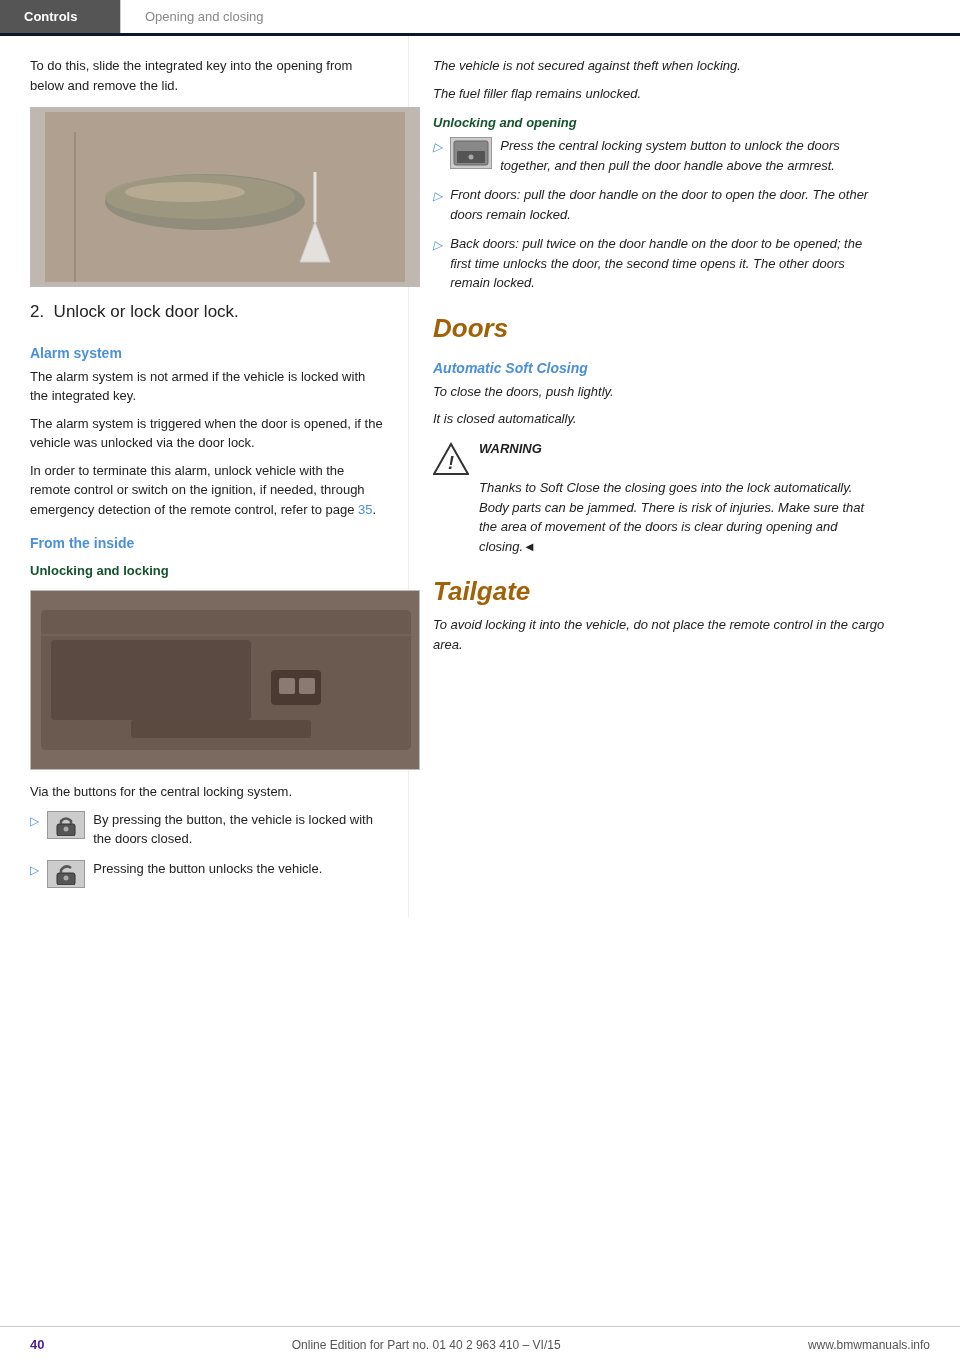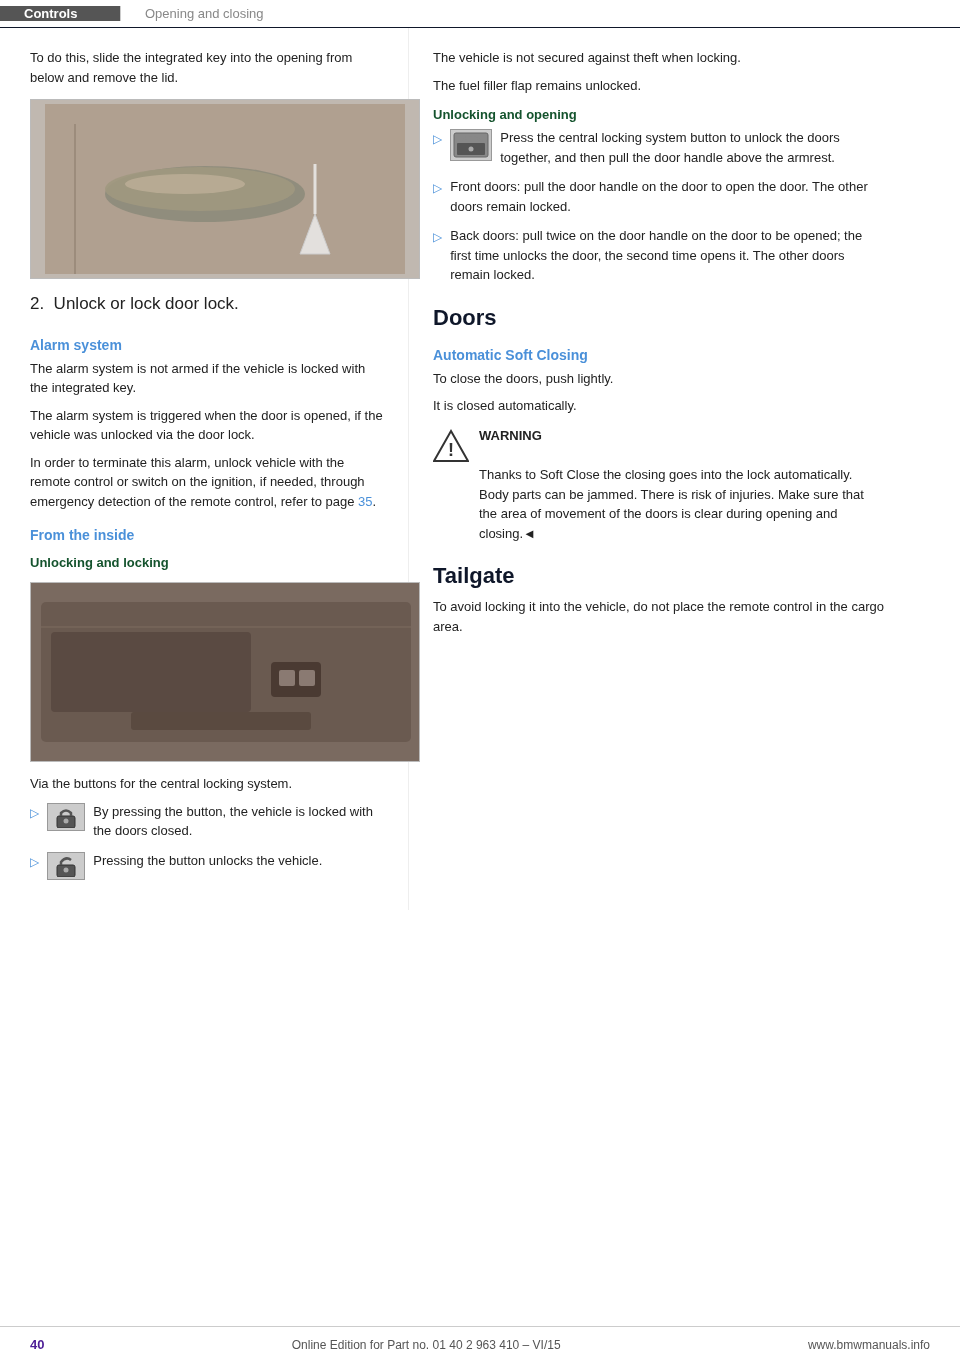--- a/index.html
+++ b/index.html
@@ -9,24 +9,23 @@
       background: #fff;
       color: #222;
       width: 960px;
       min-height: 1362px;
       position: relative;
     }
 
     
     .header {
       display: flex;
-      height: 28px;
+      height: 36px;
       background: #fff;
-      border-bottom: 1px solid #0f172a;
-      align-items: center;
+      border-bottom: 3px solid #0f172a;
     }
     .header-controls {
       background: #555;
       color: #fff;
       display: flex;
       align-items: center;
       padding: 0 24px;
       font-size: 13px;
       font-weight: bold;
       min-width: 120px;
@@ -46,39 +45,40 @@
       padding: 0;
     }
     .left-col {
       width: 409px;
       padding: 20px 24px 20px 30px;
       border-right: 1px solid #eee;
     }
     .right-col {
       width: 500px;
       padding: 20px 24px 20px 24px;
+      font-style: italic;
     }
 
     
     .section-heading {
       color: #4a90d9;
       font-size: 14px;
       font-weight: bold;
       margin: 16px 0 6px 0;
     }
     .subsection-heading {
       color: #14532d;
       font-size: 13px;
       font-weight: bold;
       margin: 12px 0 6px 0;
     }
     .large-heading {
-      font-size: 22px;
-      font-weight: bold;
-      color: #0f172a;
+      font-size: 26px;
+      font-weight: bold;
+      color: #a16207;
       margin: 20px 0 8px 0;
     }
     p {
       margin-bottom: 8px;
       line-height: 1.5;
       font-size: 13px;
     }
 
     
     .img-placeholder {

